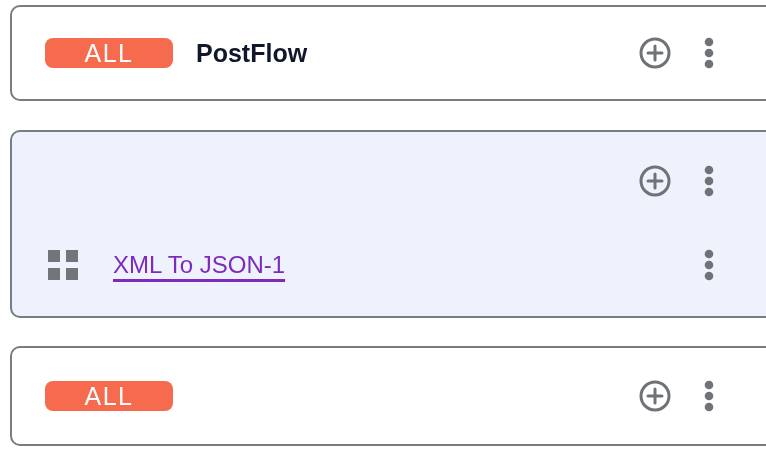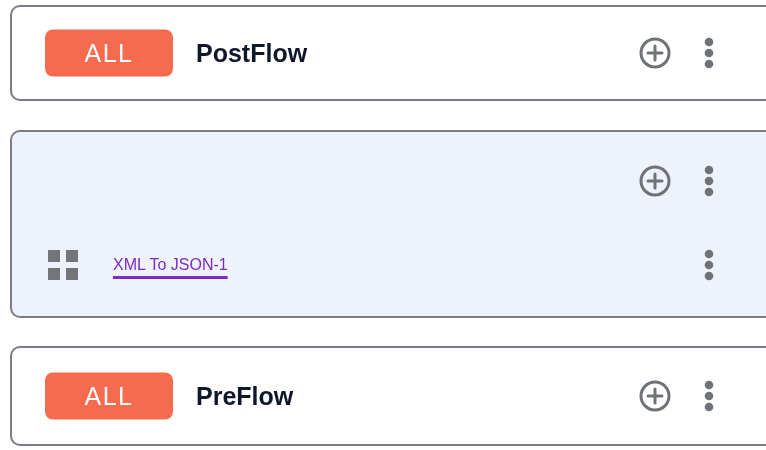--- a/index.html
+++ b/index.html
@@ -27,21 +27,21 @@
   .row { position: relative; }
   .row > * { position: absolute; top: 50%; transform: translateY(-50%); }
   .flow-header   { height: 92px; }
   #card-get    .flow-header { height: 98px; }
   #card-preflow .flow-header { height: 96px; }
   .policy-row    { height: 70px; }
 
   .badge {
     left: 33px;
     width: 128px;
-    height: 47px;
+    height: 30px;
     border-radius: 8px;
     display: flex;
     align-items: center;
     justify-content: center;
     color: #ffffff;
     font-size: 25px;
     letter-spacing: 1.5px;
     line-height: 1;
   }
   .badge-all { background: #f66a4e; }
@@ -74,21 +74,21 @@
     cursor: pointer;
   }
   .drag-handle {
     left: 36px;
     width: 30px;
     height: 30px;
     cursor: grab;
   }
   .policy-link {
     left: 101px;
-    font-size: 16px;
+    font-size: 24px;
     color: #7c2bbd;
     text-decoration: underline;
     text-decoration-thickness: 2.5px;
     text-underline-offset: 6px;
     white-space: nowrap;
   }
   svg { display: block; }
 </style>
 </head>
 <body>
@@ -155,21 +155,20 @@
           <circle cx="14" cy="29" r="4.3" fill="#6f7377"></circle>
         </svg>
       </span>
     </button>
   </div>
 </div>
 
 <div class="card" id="card-preflow">
   <div class="row flow-header">
     <span class="badge badge-all">ALL</span>
-    <span class="flow-title">PreFlow</span>
     <button class="plus-btn">
       <span>
         <svg width="34" height="34" viewBox="0 0 34 34">
           <circle cx="17" cy="17" r="14" fill="none" stroke="#6f7377" stroke-width="3"></circle>
           <path d="M17 10v14M10 17h14" stroke="#6f7377" stroke-width="3" stroke-linecap="round"></path>
         </svg>
       </span>
     </button>
     <button class="kebab-btn">
       <span>

